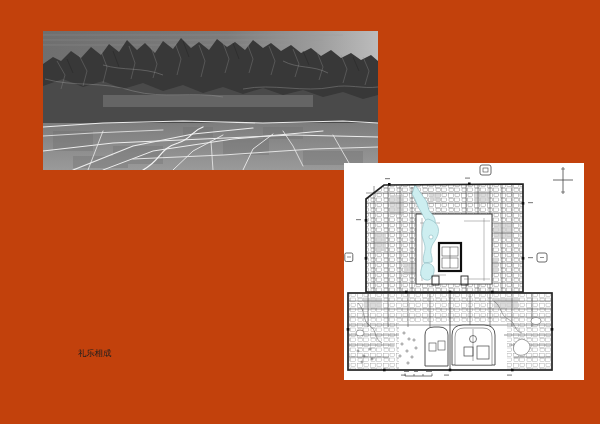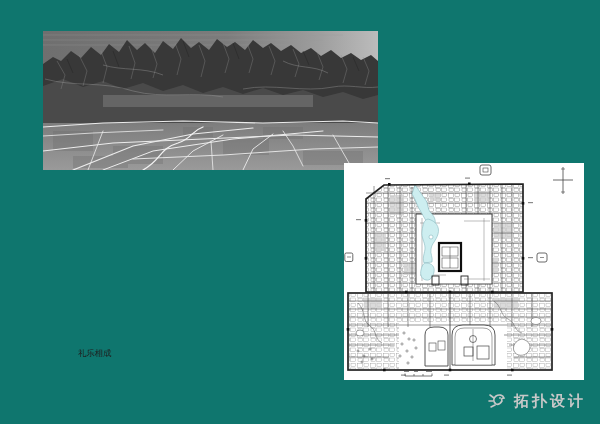--- a/index.html
+++ b/index.html
@@ -1,16 +1,16 @@
 <!DOCTYPE html>
 <html><head>
 <meta charset="utf-8">
 <style>
   html,body{margin:0;padding:0;background:#fff;}
-  .page{position:relative;width:600px;height:424px;background:#0f766e;overflow:hidden;
+  .page{position:relative;width:600px;height:424px;background:#c2410c;overflow:hidden;
         font-family:"Liberation Serif", serif;}
   figure{margin:0;padding:0;position:absolute;}
   .photo{left:43px;top:31px;width:335px;height:139px;}
   .map{left:344px;top:163px;width:240px;height:217px;}
   .photo svg,.map svg{display:block;width:100%;height:100%;}
   .caption{position:absolute;left:78px;top:348px;font-size:8.5px;letter-spacing:-0.2px;
            color:#1f1f1f;font-family:"Liberation Serif", serif;}
   .watermark{position:absolute;left:487px;top:390px;display:flex;align-items:center;gap:3px;
              color:#c8c8c8;}
   .wm-icon{width:24px;height:22px;}
@@ -282,26 +282,14 @@
           <rect x="60" y="208" width="5" height="1"></rect>
             <rect x="70" y="208" width="4" height="1"></rect>
           <rect x="82" y="208" width="6" height="1"></rect>
         </g>
       </g>
     </svg>
   </figure>
 
   <div class="caption">礼乐相成</div>
 
-  <div class="watermark">
-    <svg class="wm-icon" viewBox="0 0 24 22">
-      <g fill="none" stroke="#c8c8c8" stroke-width="1.6" stroke-linecap="round">
-        <path d="M9,14 C6,12 6,8 9,6 C12,4 16,5 17,8 C15,8 14,9 15,11 C13,14 11,15 9,14 Z"></path>
-        <path d="M3,5 L7,8"></path>
-          <path d="M2,11 L6,11"></path>
-          <path d="M4,17 L8,15"></path>
-      </g>
-      <circle cx="13" cy="8" r="0.9" fill="#c8c8c8"></circle>
-    </svg>
-    <span class="wm-text">拓扑设计</span>
-  </div>
 
 </div>
 
 </body></html>

